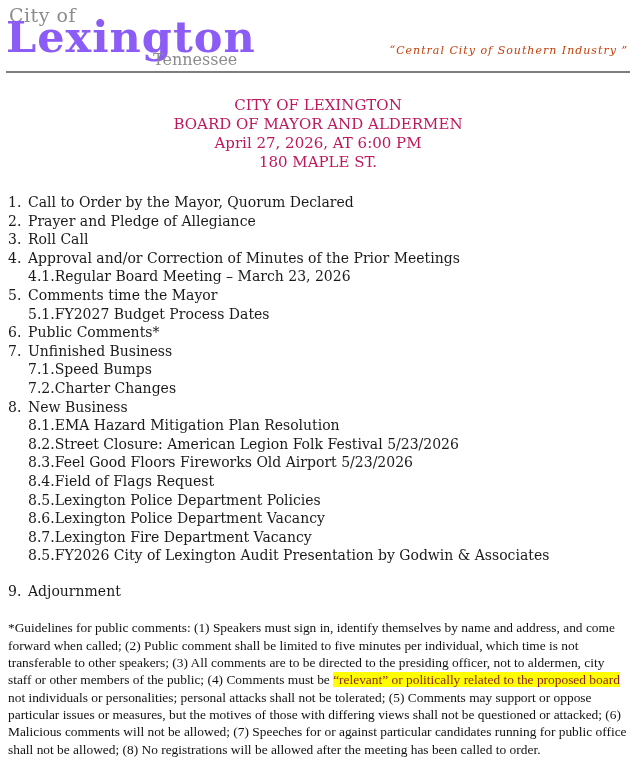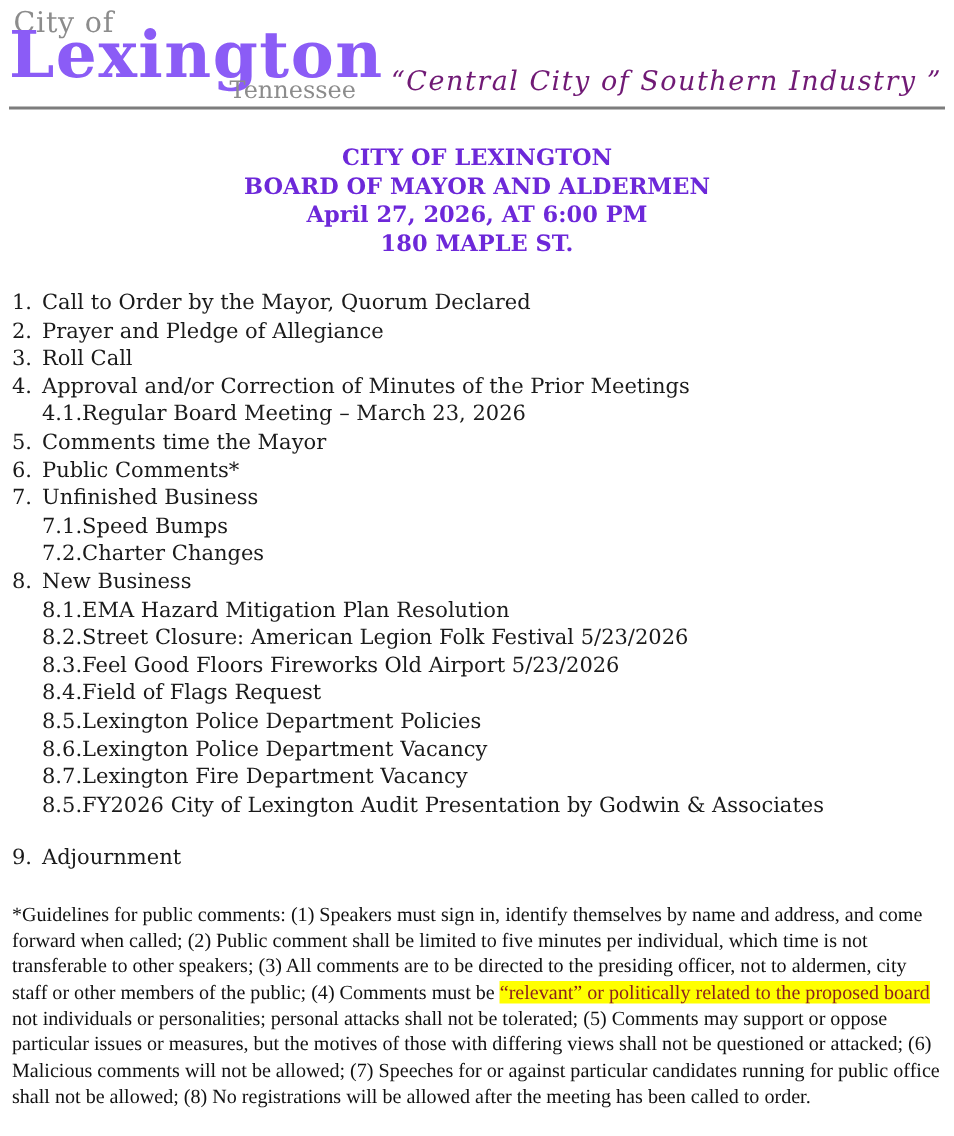--- a/index.html
+++ b/index.html
@@ -19,32 +19,32 @@
     position:absolute;left:6px;top:16px;
     font-size:43px;font-weight:bold;color:#8b5cf6;letter-spacing:1px;
     line-height:1;
   }
   .tennessee{
     position:absolute;left:153px;top:50px;
     font-size:16px;color:#8c8c8c;
   }
   .tagline{
     position:absolute;right:8px;top:44px;
-    font-size:18px;font-style:italic;color:#701a75;letter-spacing:1px;
+    font-size:11px;font-style:italic;color:#c2410c;letter-spacing:1px;
     font-family:"DejaVu Serif",serif;
   }
   .rule{
     border:none;border-top:2px solid #7d7d7d;margin:0 6px;
     position:absolute;top:71px;left:0;right:0;
   }
 
   
   .title-block{
-    margin-top:24px;text-align:center;font-weight:bold;
-    font-size:15px;line-height:19px;color:#6d28d9;
+    margin-top:24px;text-align:center;font-weight:normal;
+    font-size:15px;line-height:19px;color:#be185d;
   }
 
   
   .agenda{margin-top:21px;font-size:14px;line-height:18.6px;}
   .agenda .row{display:flex;}
   .agenda .row.lvl1{margin-left:8px;}
   .agenda .row.lvl1 .num{flex:0 0 20px;}
   .agenda .row.lvl2{margin-left:28px;}
   .agenda .row.lvl2 .num{flex:0 0 23px;}
   .agenda .row.gap{margin-top:17px;}
@@ -97,20 +97,24 @@
       <span class="txt">Approval and/or Correction of Minutes of the Prior Meetings</span>
     </div>
       <div class="row lvl2">
       <span class="num">4.1.</span>
       <span class="txt">Regular Board Meeting – March 23, 2026</span>
     </div>
       <div class="row lvl1">
       <span class="num">5.</span>
       <span class="txt">Comments time the Mayor</span>
     </div>
+      <div class="row lvl2">
+      <span class="num">5.1.</span>
+      <span class="txt">FY2027 Budget Process Dates</span>
+    </div>
       <div class="row lvl1">
       <span class="num">6.</span>
       <span class="txt">Public Comments*</span>
     </div>
       <div class="row lvl1">
       <span class="num">7.</span>
       <span class="txt">Unfinished Business</span>
     </div>
       <div class="row lvl2">
       <span class="num">7.1.</span>

